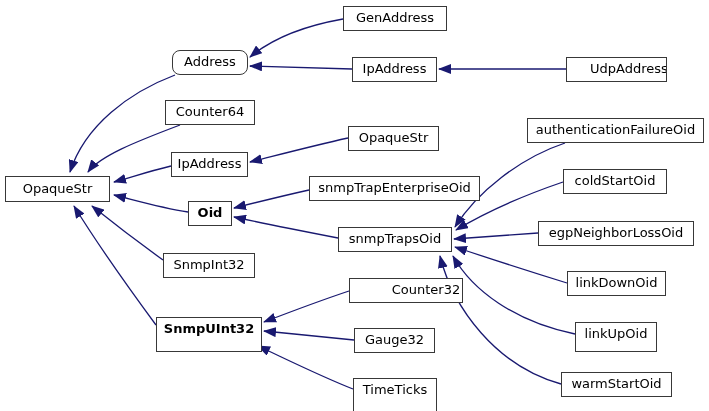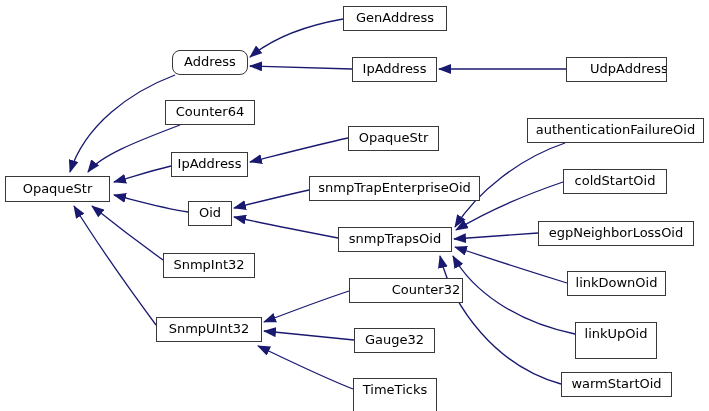--- a/index.html
+++ b/index.html
@@ -90,32 +90,32 @@
         <path d="M567,283 C528,271 491,259 455,247" class="edge" marker-end="url(#arrow)"></path>
         <path d="M575,334 C515,322 472,290 453,256" class="edge" marker-end="url(#arrow)"></path>
         <path d="M561,384 C496,366 453,308 440,256" class="edge" marker-end="url(#arrow)"></path>
       </g>
   </svg>
   <div class="nodes-layer">
       <div class="node" style="left: 5px; top: 176px; width: 105px; height: 26px; line-height: 23px;">OpaqueStr</div>
       <div class="node" style="left: 172px; top: 50px; width: 76px; height: 25px; line-height: 22px; border-radius: 8px;">Address</div>
       <div class="node" style="left: 165px; top: 100px; width: 90px; height: 25px; line-height: 22px;">Counter64</div>
       <div class="node" style="left: 171px; top: 152px; width: 77px; height: 25px; line-height: 22px;">IpAddress</div>
-      <div class="node" style="left: 188px; top: 201px; width: 44px; height: 25px; line-height: 22px;">Oid</div>
+      <div class="node" style="left: 188px; top: 201px; width: 44px; height: 25px; line-height: 22px; font-weight: bold;">Oid</div>
       <div class="node" style="left: 163px; top: 253px; width: 92px; height: 25px; line-height: 22px;">SnmpInt32</div>
-      <div class="node" style="left: 156px; top: 317px; width: 106px; height: 25px; line-height: 22px;">SnmpUInt32</div>
+      <div class="node" style="left: 156px; top: 317px; width: 106px; height: 35px; line-height: 22px; font-weight: bold;">SnmpUInt32</div>
       <div class="node" style="left: 343px; top: 6px; width: 104px; height: 25px; line-height: 22px;">GenAddress</div>
       <div class="node" style="left: 352px; top: 57px; width: 85px; height: 25px; line-height: 22px;">IpAddress</div>
       <div class="node" style="left: 348px; top: 126px; width: 91px; height: 25px; line-height: 22px;">OpaqueStr</div>
       <div class="node" style="left: 309px; top: 176px; width: 171px; height: 25px; line-height: 22px;">snmpTrapEnterpriseOid</div>
       <div class="node" style="left: 338px; top: 227px; width: 114px; height: 25px; line-height: 22px;">snmpTrapsOid</div>
       <div class="node" style="left: 349px; top: 278px; width: 114px; height: 25px; line-height: 22px; padding-left: 40px;">Counter32</div>
       <div class="node" style="left: 354px; top: 328px; width: 81px; height: 25px; line-height: 22px;">Gauge32</div>
       <div class="node" style="left: 353px; top: 378px; width: 84px; height: 42px; line-height: 22px;">TimeTicks</div>
       <div class="node" style="left: 566px; top: 57px; width: 101px; height: 25px; line-height: 22px; padding-left: 23px;">UdpAddress</div>
       <div class="node" style="left: 527px; top: 118px; width: 177px; height: 25px; line-height: 22px;">authenticationFailureOid</div>
       <div class="node" style="left: 563px; top: 169px; width: 104px; height: 25px; line-height: 22px;">coldStartOid</div>
       <div class="node" style="left: 538px; top: 221px; width: 156px; height: 25px; line-height: 22px;">egpNeighborLossOid</div>
       <div class="node" style="left: 567px; top: 271px; width: 99px; height: 25px; line-height: 22px;">linkDownOid</div>
-      <div class="node" style="left: 575px; top: 322px; width: 82px; height: 37px; line-height: 22px;">linkUpOid</div>
+      <div class="node" style="left: 575px; top: 322px; width: 82px; height: 30px; line-height: 22px;">linkUpOid</div>
       <div class="node" style="left: 561px; top: 372px; width: 111px; height: 25px; line-height: 22px;">warmStartOid</div>
     </div>
 </div>
 
 </body></html>

